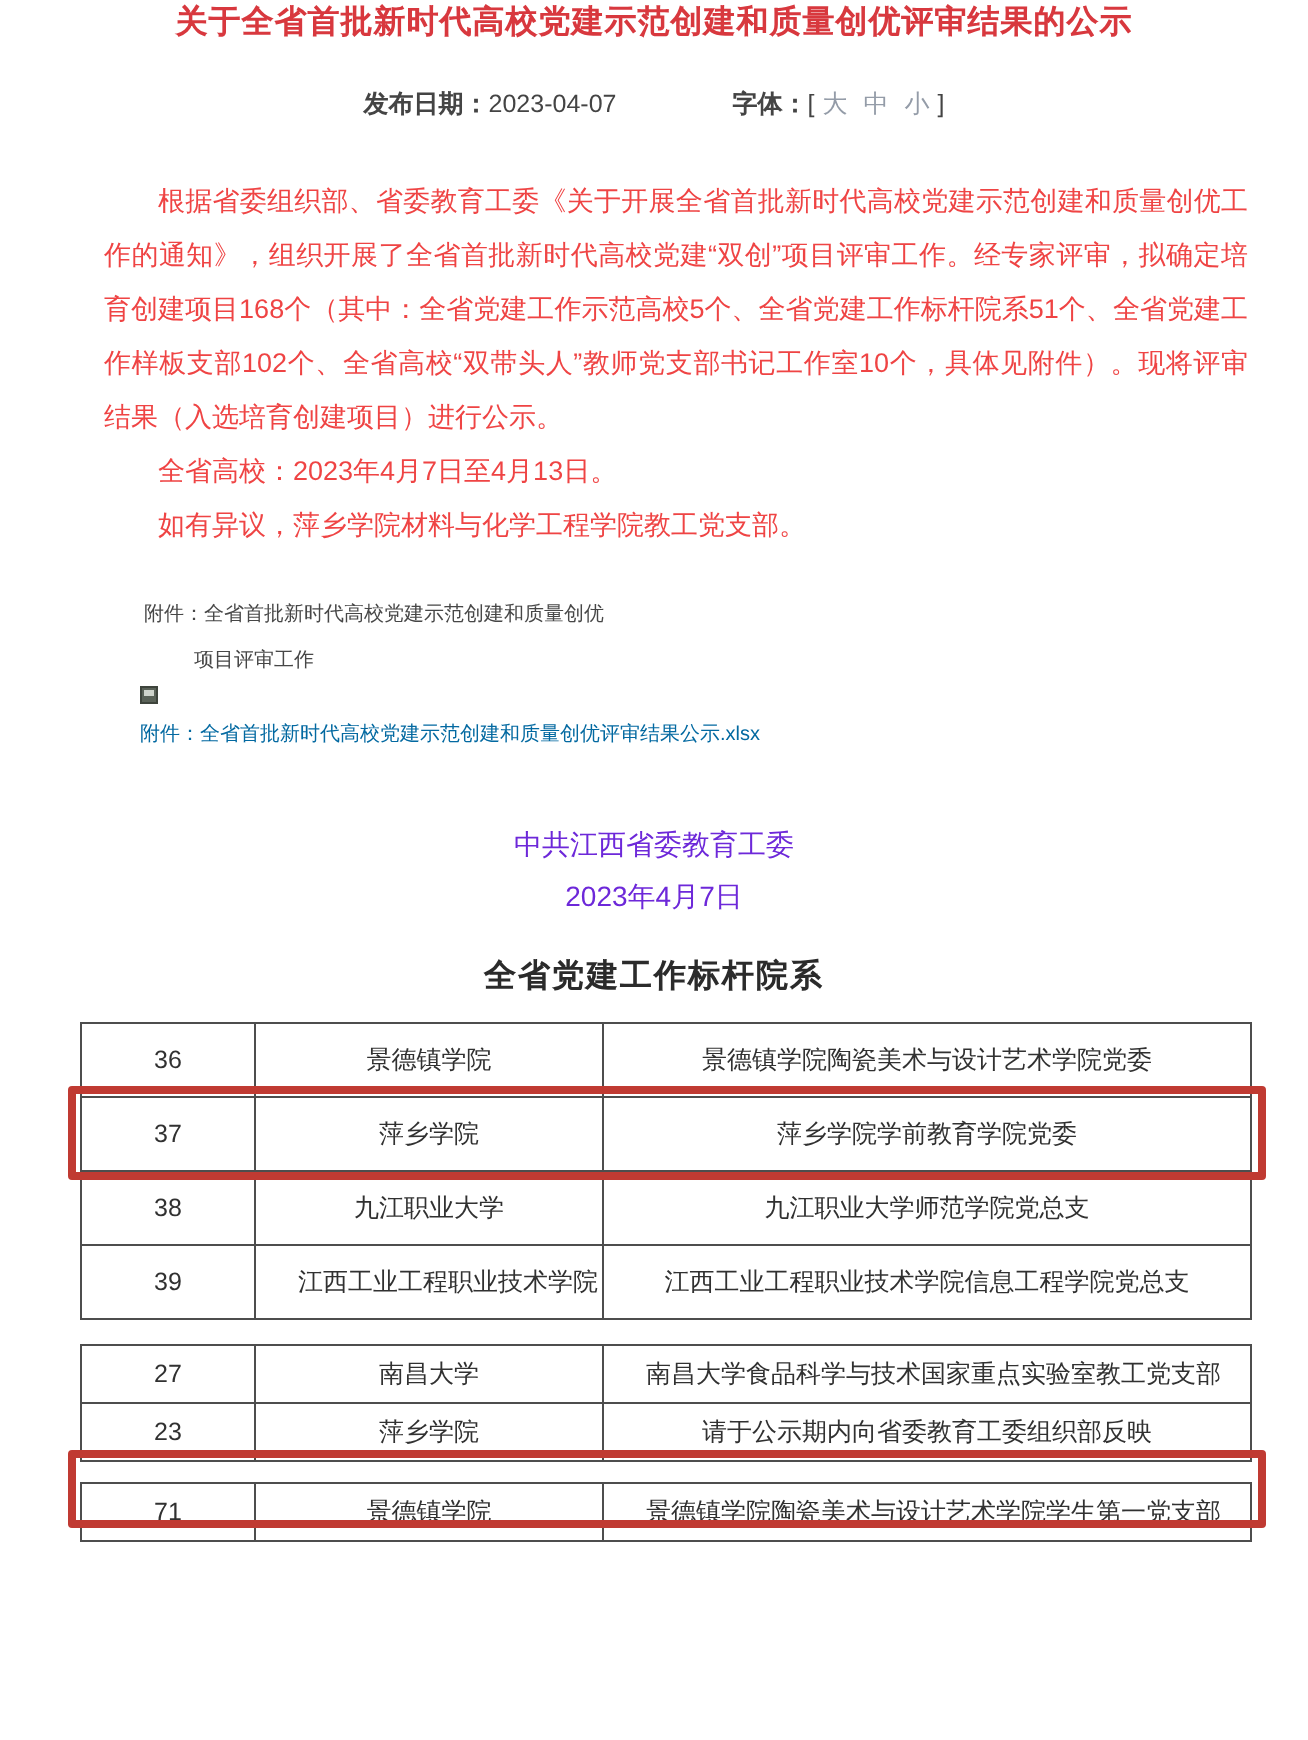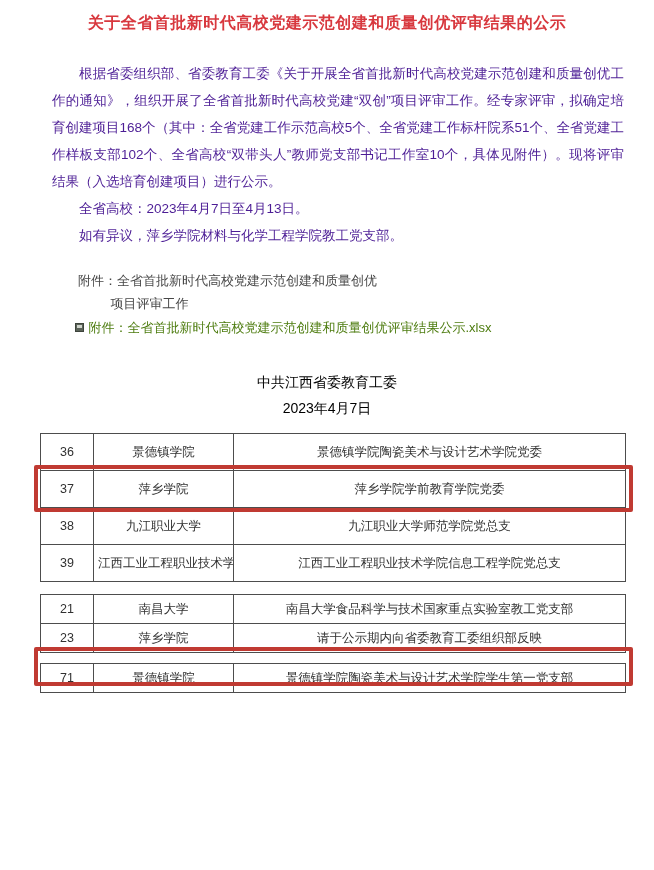--- a/index.html
+++ b/index.html
@@ -4,83 +4,91 @@
 <style>
   html,body { margin:0; padding:0; background:#e9e9e9; }
   .page {
     width:654px; height:870px; margin:0 auto; background:#ffffff;
     position:relative; overflow:hidden;
     font-family:"Liberation Sans","DejaVu Sans",sans-serif;
     color:#3c3c3c;
   }
   
   .doc-title {
-    margin:0; padding-top:13px; text-align:center;
+    margin:0; padding-top:1px; text-align:center;
     font-size:16px; font-weight:bold; color:#d8383e; letter-spacing:0.5px;
   }
   .meta-row {
     margin-top:22px; display:flex; justify-content:center; gap:58px;
     font-size:12.5px; color:#4a4a4a;
   }
   .meta-label { font-weight:bold; color:#444; }
   .meta-value { color:#444; }
   .font-sizes { color:#444; }
   .font-size-link { color:#949ca8; margin:0 4px; cursor:pointer; }
   
-  .body-block { margin:26px 30px 0 52px; font-size:13.5px; line-height:27px; color:#4c1d95; }
+  .body-block { margin:26px 30px 0 52px; font-size:13.5px; line-height:27px; color:#ef4444; }
   .para { text-indent:2em; margin:0; text-align:justify; }
   .line { text-indent:2em; margin:0; }
   
-  .attach-block { margin:20px 30px 0 52px; font-size:13px; line-height:23px; color:#474747; }
+  .attach-block { margin:20px 30px 0 52px; font-size:10px; line-height:23px; color:#474747; }
   .attach-line1 { margin-left:2em; }
   .attach-line2 { margin-left:4.5em; }
-  .attach-file-row { margin-left:1.8em; margin-top:1px; display:flex; align-items:center; gap:4px; color:#4d7c0f; cursor:pointer; }
+  .attach-file-row { margin-left:1.8em; margin-top:1px; display:flex; gap:4px; color:#0369a1; cursor:pointer;flex-direction:column; }
   .file-icon {
     width:9px; height:9px; flex:0 0 auto;
     background:#5a6258; border:1px solid #3e443c; box-sizing:border-box;
     position:relative;
   }
   .file-icon::after {
     content:""; position:absolute; left:1px; right:1px; top:1px; height:3px;
     background:#cfd4cc;
   }
   
-  .issuer-block { margin-top:30px; text-align:center; font-size:14px; color:#000000; line-height:26px; }
+  .issuer-block { margin-top:30px; text-align:center; font-size:14px; color:#6d28d9; line-height:26px; }
   
   .section-heading {
     margin:17px 0 0 0; text-align:center;
     font-family:"Liberation Serif","DejaVu Serif",serif;
     font-size:16px; font-weight:bold; color:#2b2b2b; letter-spacing:1px;
   }
   
   .tablewrap { position:relative; width:586px; margin:12px 0 0 40px; }
   table.rtable { border-collapse:collapse; width:100%; table-layout:fixed; }
   table.rtable td {
     border:1px solid #4d4d4d; text-align:center; vertical-align:middle;
-    font-size:12.5px; color:#313131; padding:0 4px;
+    font-size:12.5px; color:#313131; padding:0 21px;
     white-space:nowrap; overflow:hidden;
   }
   .t-large td { height:36px; }
   .t-small td { height:28px; }
   .c-no { width:44px; }
   .c-school { width:131px; }
   .hl-box {
     position:absolute; left:-6px; right:-7px;
     border:4px solid #c03a32; border-radius:2px;
     pointer-events:none; z-index:5;
   }
   .gap-sm { height:10px; }
 </style>
 </head>
 <body>
 
 <div class="page">
 
   <h1 class="doc-title">关于全省首批新时代高校党建示范创建和质量创优评审结果的公示</h1>
 
+  <div class="meta-row">
+    <div>
+      <span class="meta-label">发布日期：</span><span class="meta-value">2023-04-07</span>
+    </div>
+    <div class="font-sizes">
+      <span class="meta-label">字体：</span><span>[</span><span class="font-size-link">大</span><span class="font-size-link">中</span><span class="font-size-link">小</span><span>]</span>
+    </div>
+  </div>
 
   <div class="body-block">
     <p class="para">根据省委组织部、省委教育工委《关于开展全省首批新时代高校党建示范创建和质量创优工作的通知》，组织开展了全省首批新时代高校党建“双创”项目评审工作。经专家评审，拟确定培育创建项目168个（其中：全省党建工作示范高校5个、全省党建工作标杆院系51个、全省党建工作样板支部102个、全省高校“双带头人”教师党支部书记工作室10个，具体见附件）。现将评审结果（入选培育创建项目）进行公示。</p>
     <p class="line">全省高校：2023年4月7日至4月13日。</p>
     <p class="line">如有异议，萍乡学院材料与化学工程学院教工党支部。</p>
   </div>
 
   <div class="attach-block">
     <div class="attach-line1">附件：全省首批新时代高校党建示范创建和质量创优</div>
     <div class="attach-line2">项目评审工作</div>
@@ -88,20 +96,21 @@
       <span class="file-icon"></span>
       <span>附件：全省首批新时代高校党建示范创建和质量创优评审结果公示.xlsx</span>
     </div>
   </div>
 
   <div class="issuer-block">
     <div>中共江西省委教育工委</div>
     <div>2023年4月7日</div>
   </div>
 
+  <h2 class="section-heading">全省党建工作标杆院系</h2>
 
   <div class="tablewrap">
     <table class="rtable t-large">
       <tbody>
         <tr>
           <td class="c-no">36</td>
           <td class="c-school">景德镇学院</td>
           <td class="c-org">景德镇学院陶瓷美术与设计艺术学院党委</td>
         </tr>
         <tr>
@@ -122,21 +131,21 @@
       </tbody>
     </table>
   <div class="hl-box" style="top: 32px; height: 39px;"></div>
     </div>
 
 
   <div class="tablewrap">
     <table class="rtable t-small">
       <tbody>
         <tr>
-          <td class="c-no">21</td>
+          <td class="c-no">27</td>
           <td class="c-school">南昌大学</td>
           <td class="c-org">南昌大学食品科学与技术国家重点实验室教工党支部</td>
         </tr>
         <tr>
           <td class="c-no">23</td>
           <td class="c-school">萍乡学院</td>
           <td class="c-org">请于公示期内向省委教育工委组织部反映</td>
         </tr>
       </tbody>
     </table>

